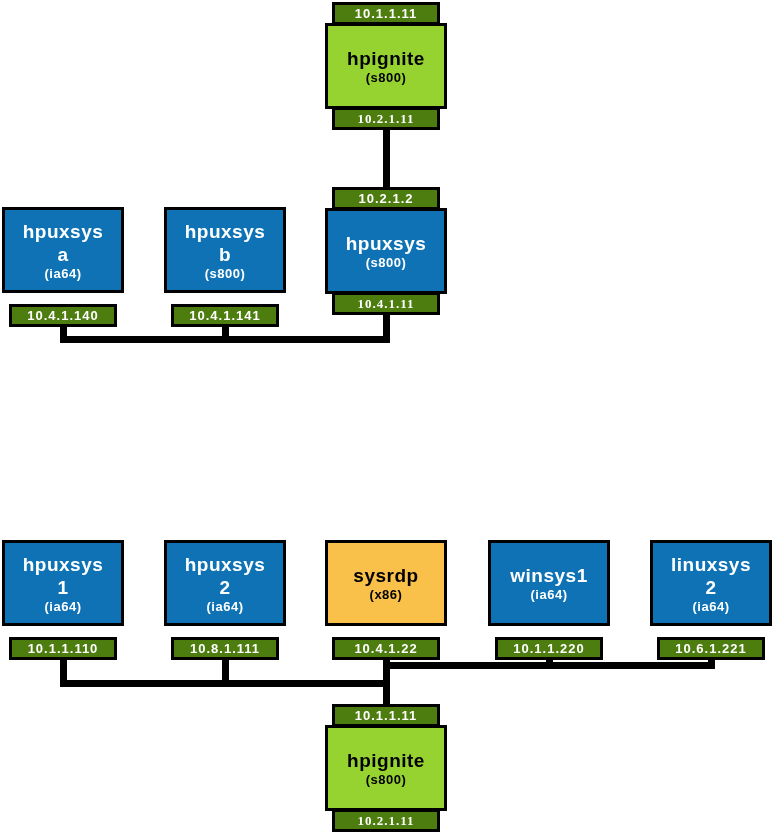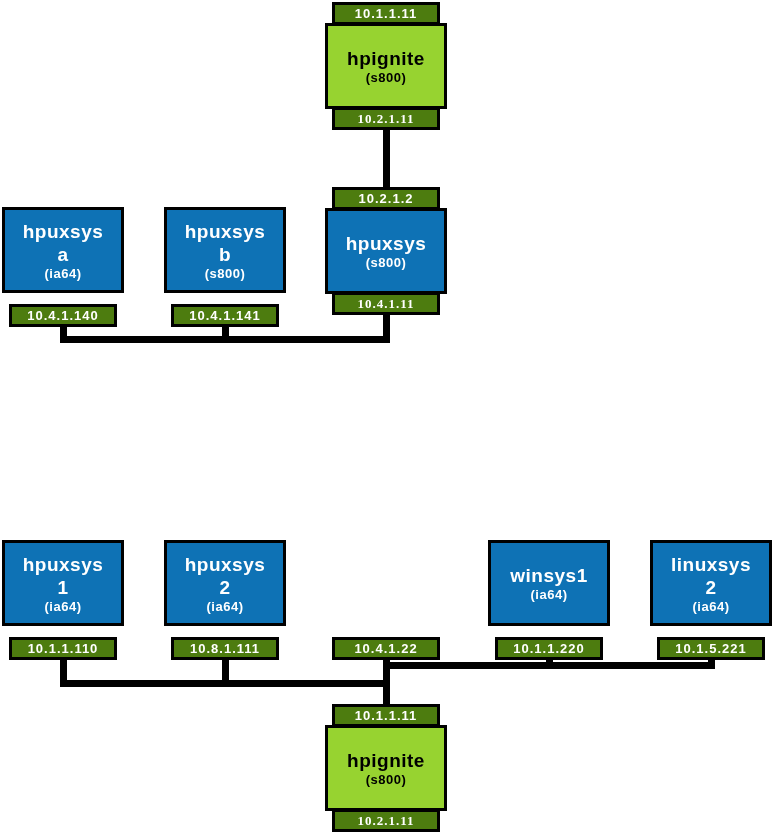--- a/index.html
+++ b/index.html
@@ -149,20 +149,26 @@
       <div class="nm">
         <span>hpuxsys</span>
         <span>2</span>
       </div>
       <div class="sub">(ia64)</div>
     </div>
     <div class="ip ip-bottom">10.8.1.111</div>
   </div>
 
   <div class="node duo p-sysrdp">
+    <div class="box orange">
+      <div class="nm">
+          <span>sysrdp</span>
+        </div>
+      <div class="sub">(x86)</div>
+    </div>
     <div class="ip ip-bottom">10.4.1.22</div>
   </div>
 
   <div class="node duo p-winsys1">
     <div class="box blue">
       <div class="nm">
           <span>winsys1</span>
         </div>
       <div class="sub">(ia64)</div>
     </div>
@@ -170,21 +176,21 @@
   </div>
 
   <div class="node duo p-linuxsys-2">
     <div class="box blue">
       <div class="nm">
         <span>linuxsys</span>
         <span>2</span>
       </div>
       <div class="sub">(ia64)</div>
     </div>
-    <div class="ip ip-bottom">10.1.5.221</div>
+    <div class="ip ip-bottom">10.6.1.221</div>
   </div>
 
   <div class="node tri p-hpignite-bottom">
     <div class="ip ip-top">10.1.1.11</div>
     <div class="box green">
       <div class="nm">
           <span>hpignite</span>
         </div>
       <div class="sub">(s800)</div>
     </div>

